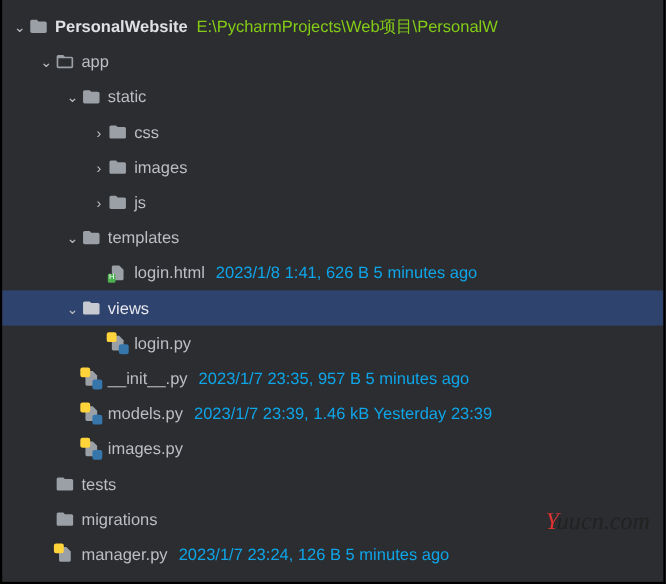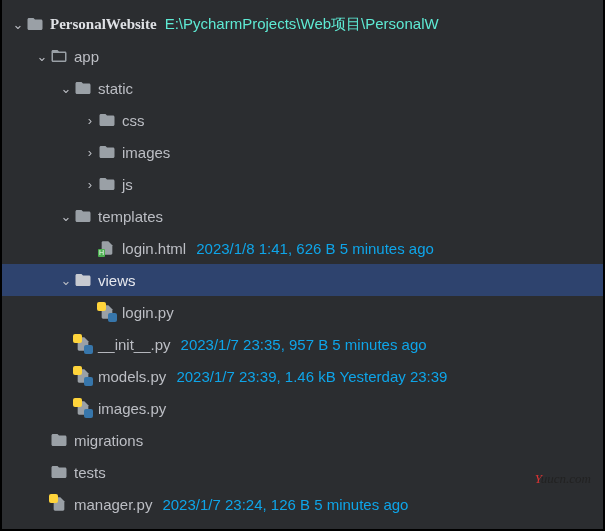--- a/index.html
+++ b/index.html
@@ -43,23 +43,23 @@
     flex: 0 0 18px;
     margin-right: 6px;
     display: inline-flex;
     align-items: center;
     justify-content: center;
     position: relative;
   }
   .folder-svg { fill: #9aa0a6; }
   .folder-open-svg { fill: #9aa0a6; }
   .label { color: #bcbec4; }
-  .label.bold { font-weight: 700; color: #dfe1e5; font-family: Liberation Serif, serif; }
+  .label.bold { font-weight: 700; color: #dfe1e5; }
   .meta { color: #0ea5e9; margin-left: 10px; }
-  .path { color: #5eead4; margin-left: 8px; }
+  .path { color: #84cc16; margin-left: 8px; }
   .py-badge {
     position: absolute; bottom: -1px; right: -1px;
     width: 9px; height: 9px; background: #3776ab;
     border-radius: 2px;
   }
   .py-badge2 {
     position: absolute; top: -1px; left: -1px;
     width: 9px; height: 9px; background: #ffd43b;
     border-radius: 2px;
   }
@@ -68,21 +68,21 @@
     background: #4caf50; color: #fff;
     font-size: 7px; line-height: 8px;
     padding: 0 1px; border-radius: 1px;
   }
   .watermark {
     position: absolute;
     right: 12px;
     bottom: 42px;
     font-family: Georgia, serif;
     font-style: italic;
-    font-size: 13px;
+    font-size: 22px;
     pointer-events: none;
   }
   .watermark .r { color: #d33; }
   .watermark .k { color: #222; }
 </style>
 </head>
 <body>
 
 <div class="tree">
 
@@ -243,32 +243,32 @@
   </div>
 
   <div class="row">
     <span class="indent" style="width:32px"></span>
     <span class="arrow blank">›</span>
     <span class="icon">
       <svg viewBox="0 0 24 24" width="18" height="18">
           <path class="folder-svg" d="M10 4H4c-1.1 0-2 .9-2 2v12c0 1.1.9 2 2 2h16c1.1 0 2-.9 2-2V8c0-1.1-.9-2-2-2h-8l-2-2z"></path>
         </svg>
     </span>
+    <span class="label">tests</span>
+  </div>
+
+  <div class="row">
+    <span class="indent" style="width:32px"></span>
+    <span class="arrow blank">›</span>
+    <span class="icon">
+      <svg viewBox="0 0 24 24" width="18" height="18">
+          <path class="folder-svg" d="M10 4H4c-1.1 0-2 .9-2 2v12c0 1.1.9 2 2 2h16c1.1 0 2-.9 2-2V8c0-1.1-.9-2-2-2h-8l-2-2z"></path>
+        </svg>
+    </span>
     <span class="label">migrations</span>
-  </div>
-
-  <div class="row">
-    <span class="indent" style="width:32px"></span>
-    <span class="arrow blank">›</span>
-    <span class="icon">
-      <svg viewBox="0 0 24 24" width="18" height="18">
-          <path class="folder-svg" d="M10 4H4c-1.1 0-2 .9-2 2v12c0 1.1.9 2 2 2h16c1.1 0 2-.9 2-2V8c0-1.1-.9-2-2-2h-8l-2-2z"></path>
-        </svg>
-    </span>
-    <span class="label">tests</span>
   </div>
 
 
   <div class="row">
     <span class="indent" style="width:32px"></span>
     <span class="arrow blank">›</span>
     <span class="icon">
       <svg viewBox="0 0 24 24" width="16" height="16">
           <path fill="#9aa0a6" d="M14 2H6c-1.1 0-2 .9-2 2v16c0 1.1.9 2 2 2h12c1.1 0 2-.9 2-2V8l-6-6z"></path>
         </svg>

